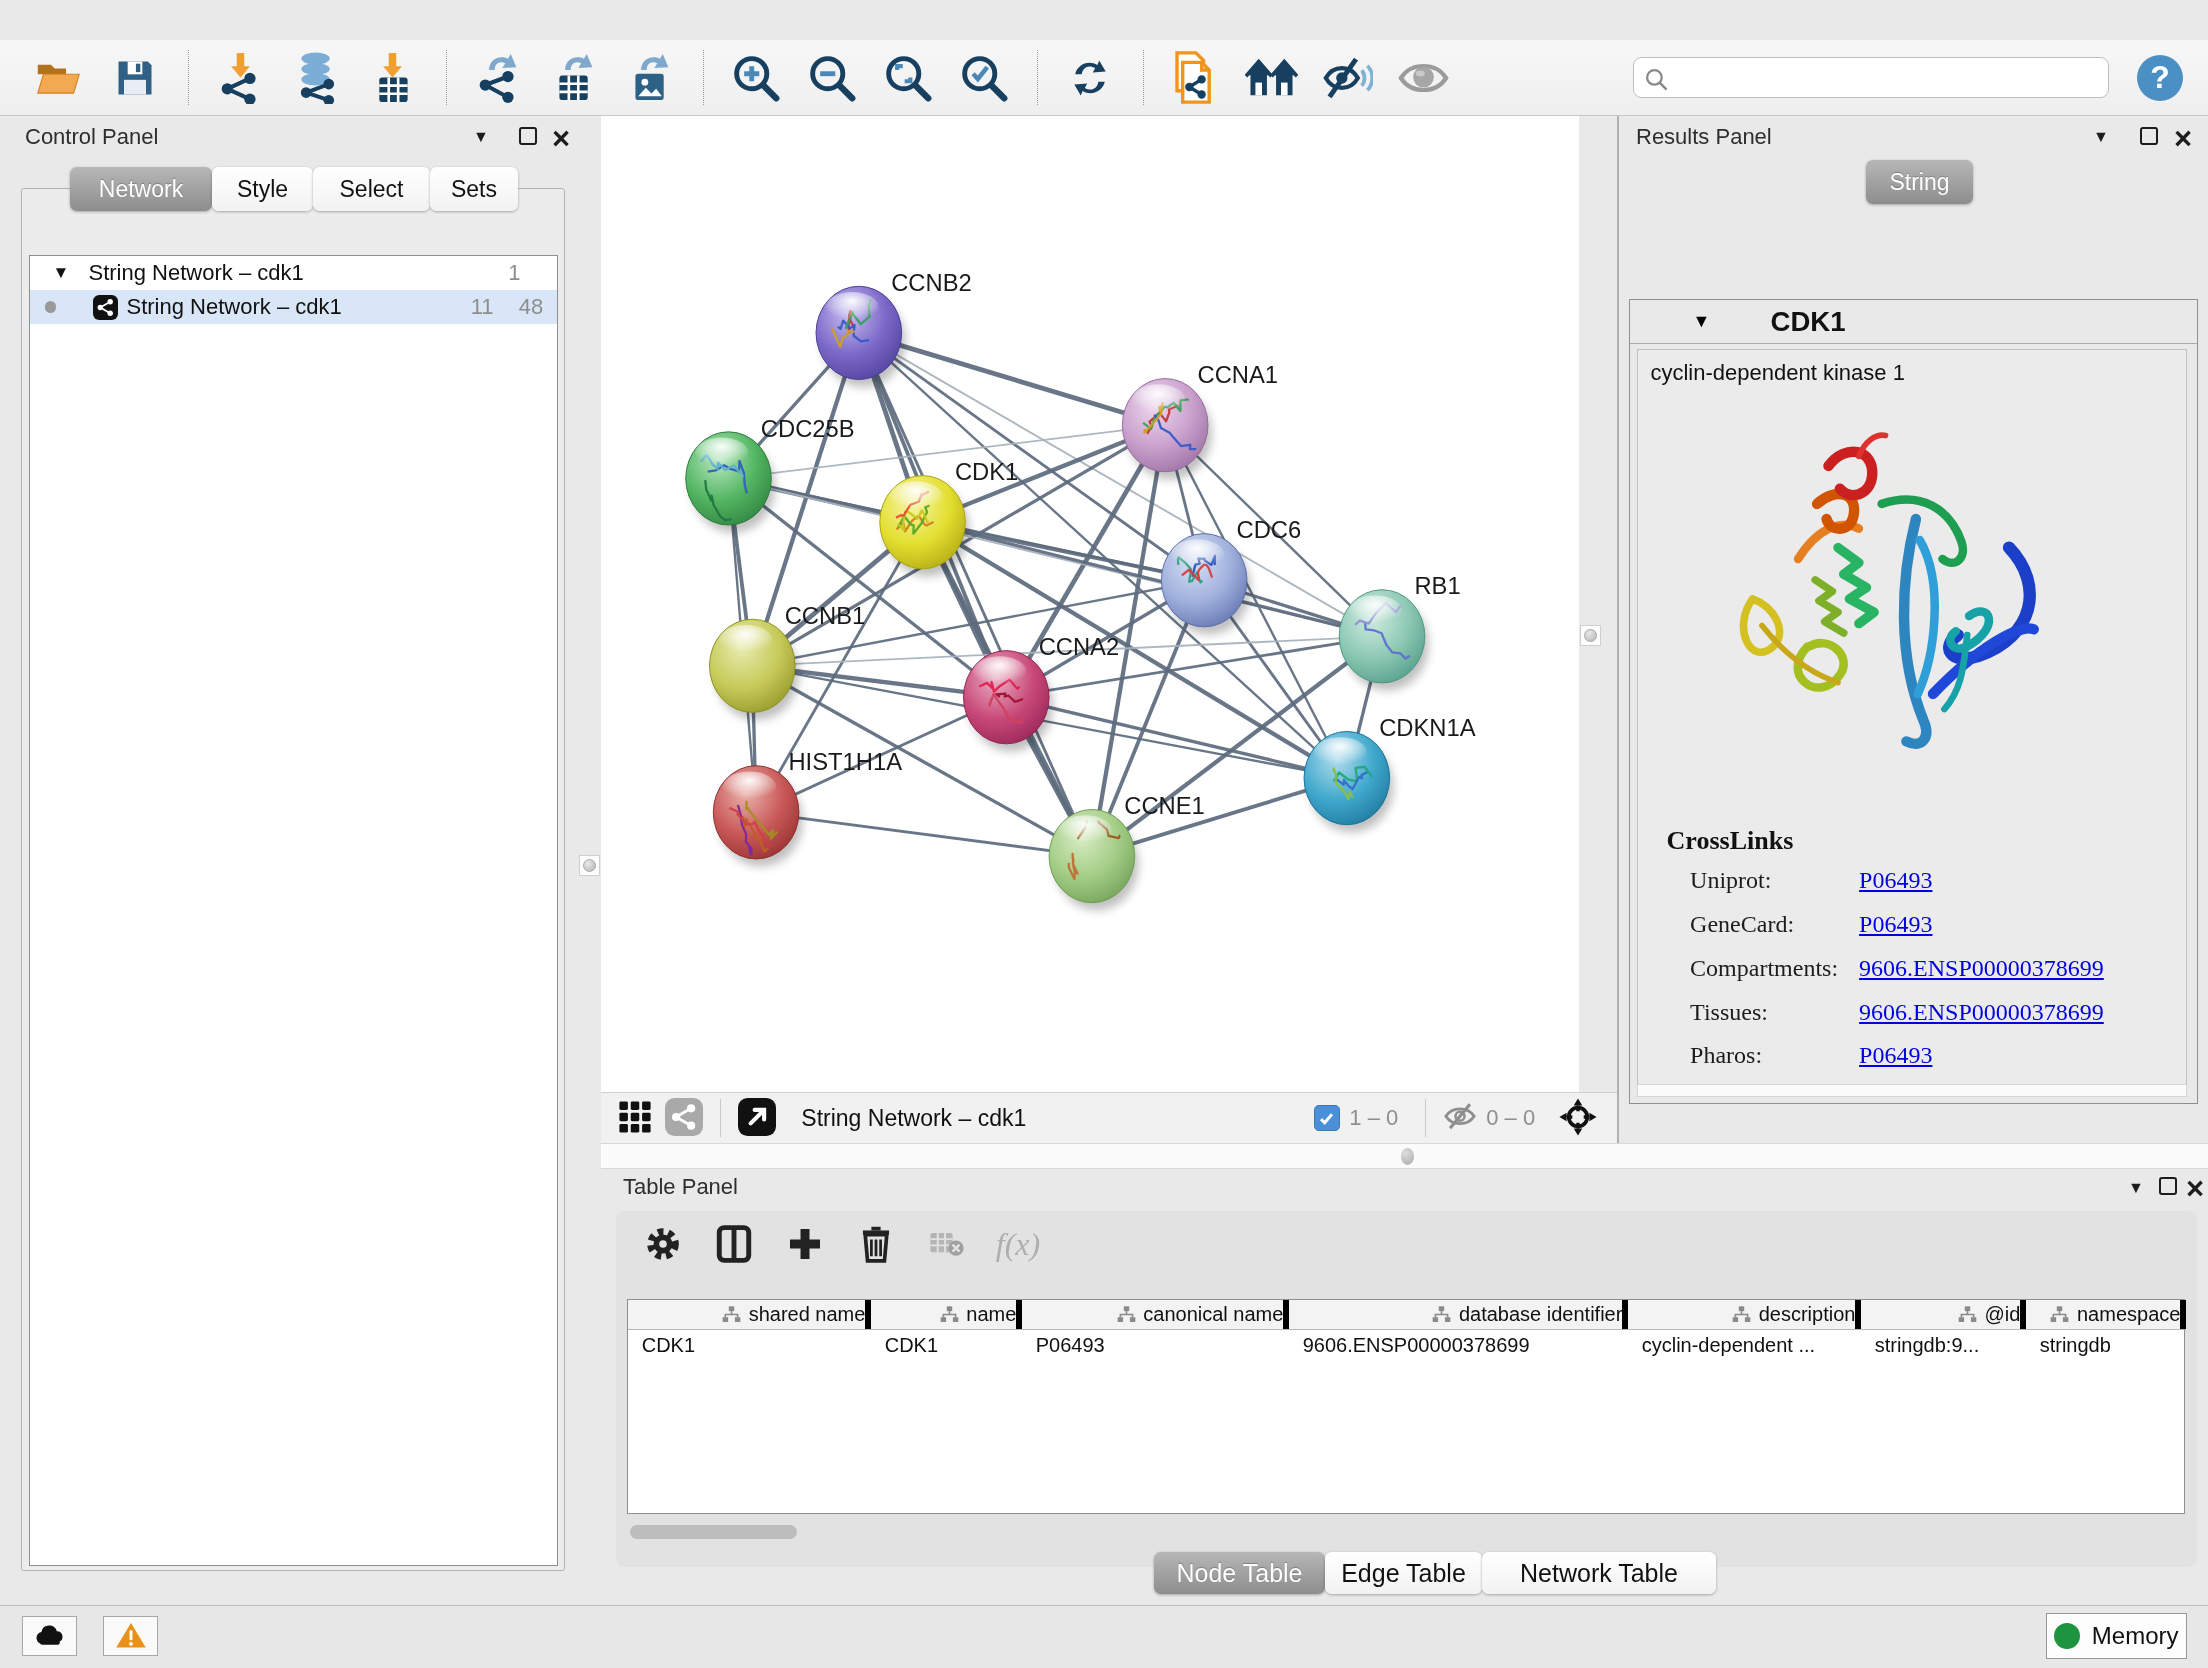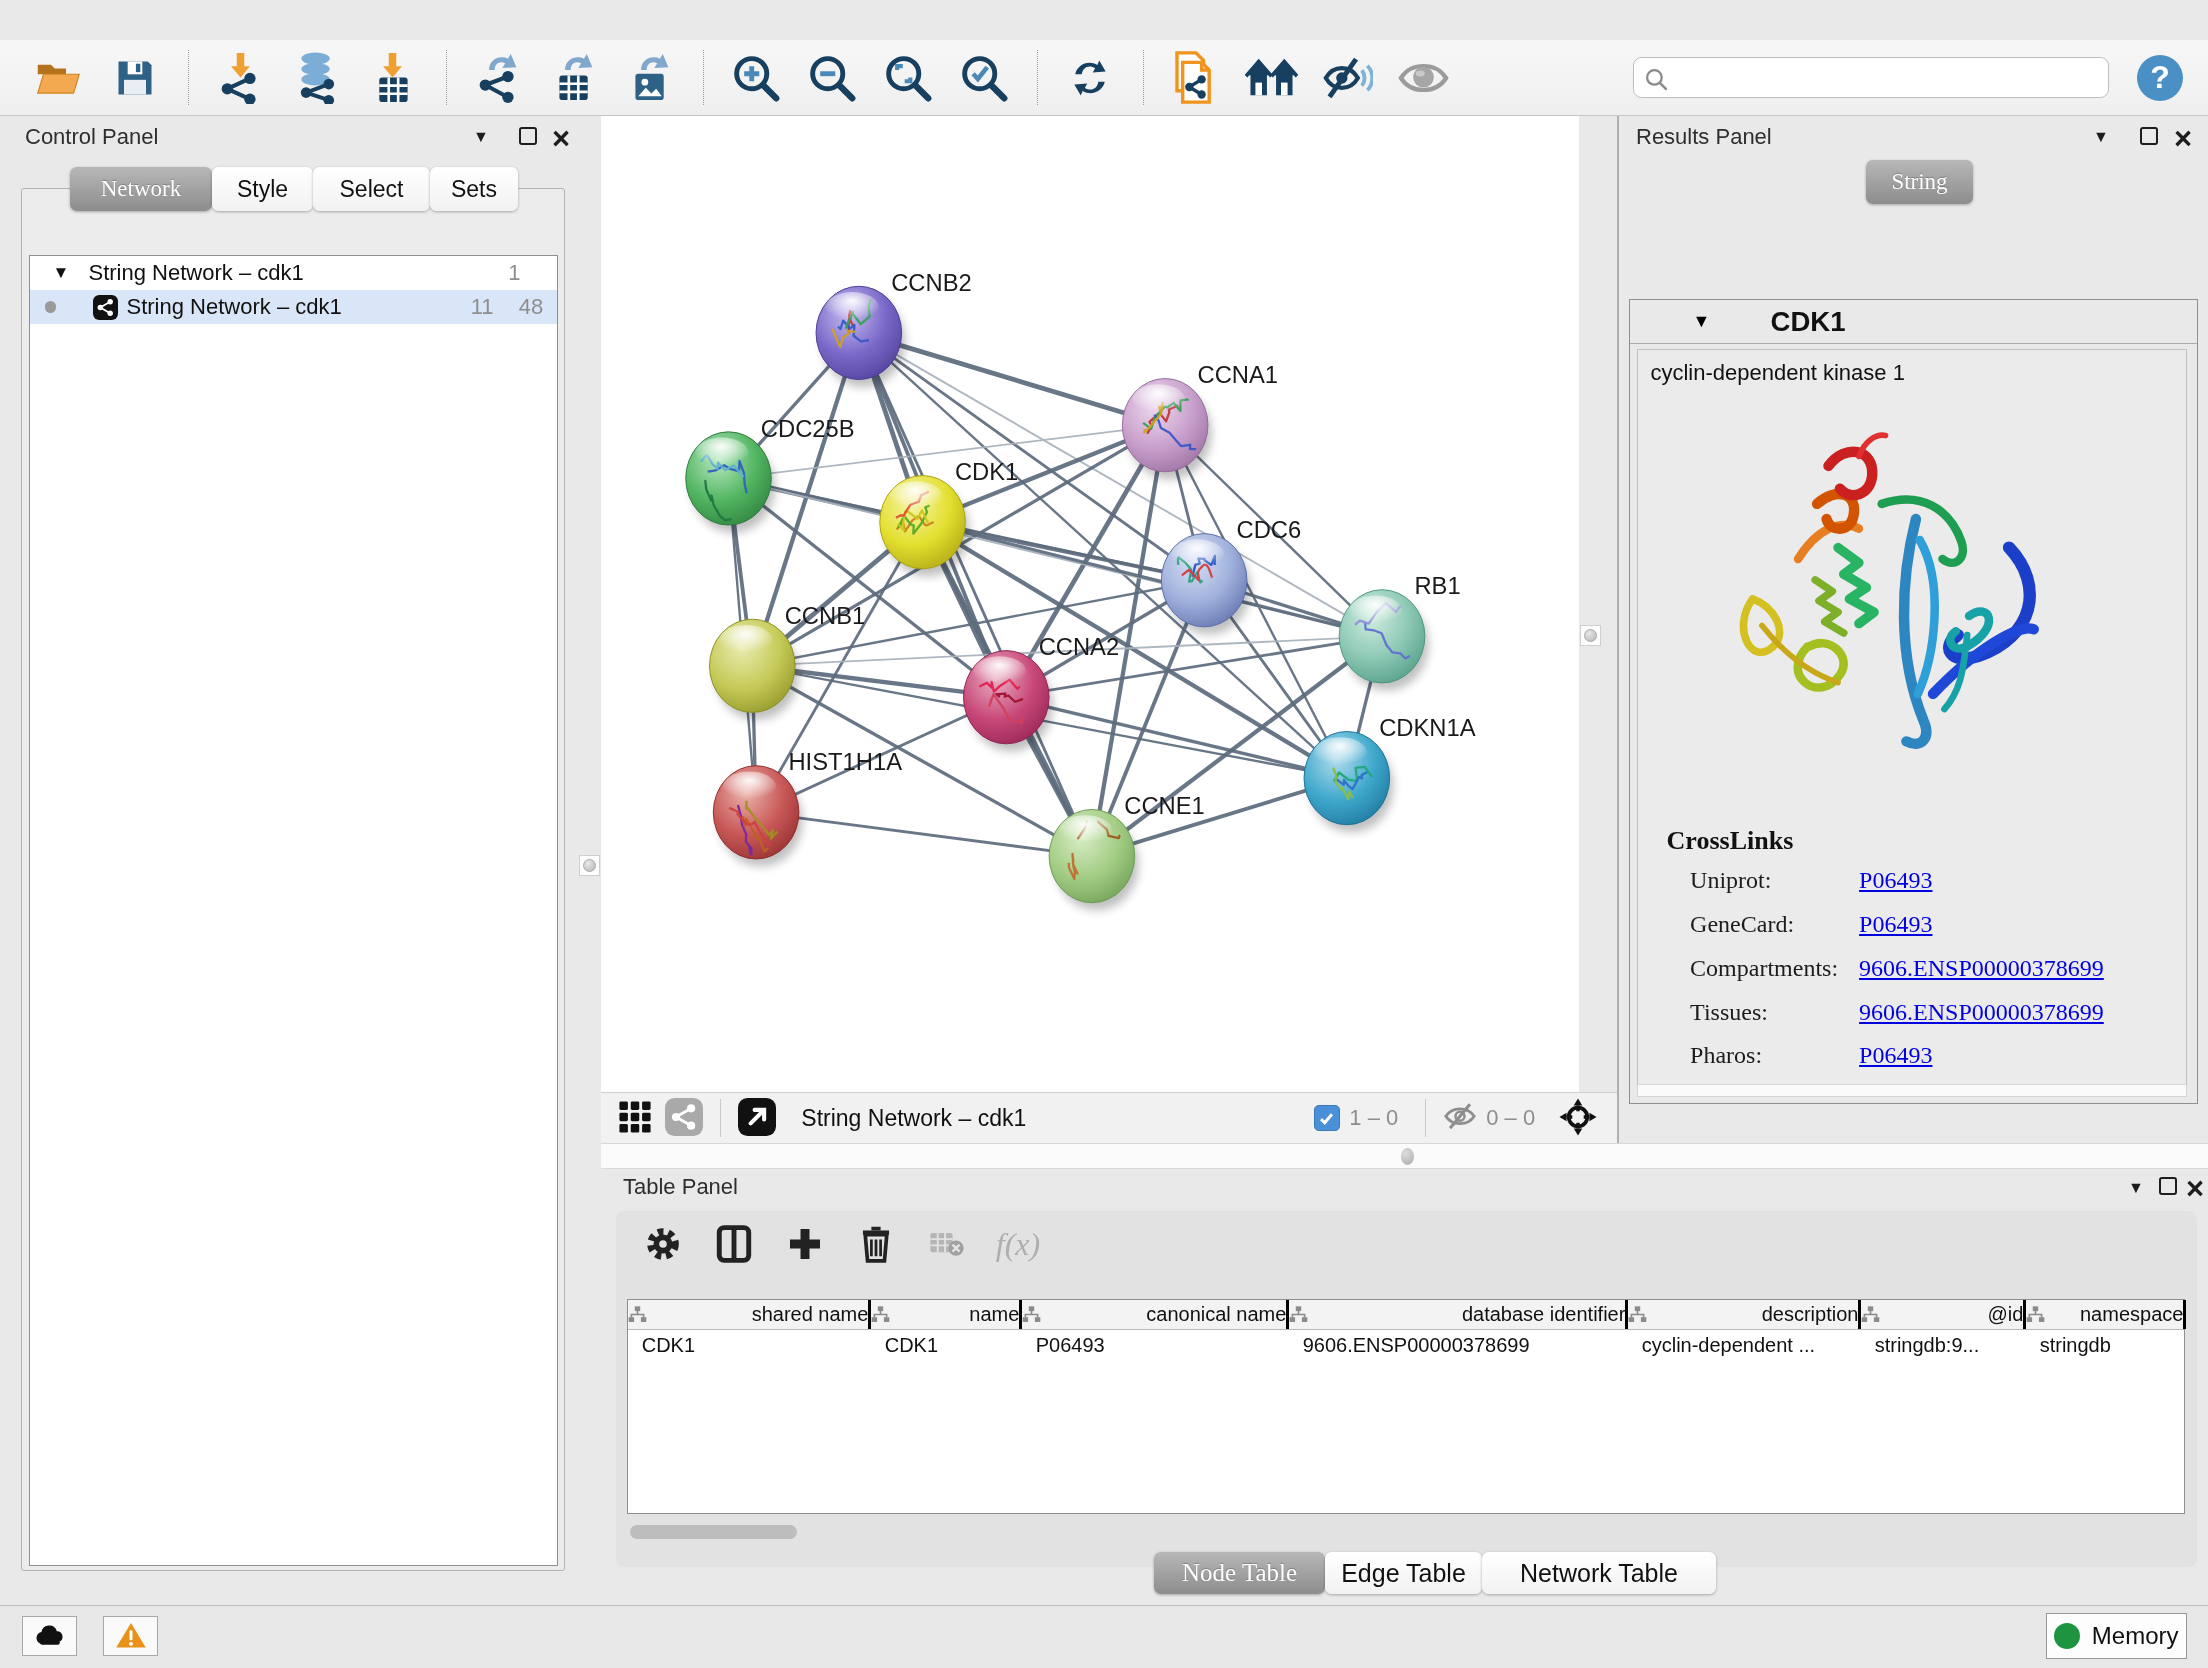--- a/index.html
+++ b/index.html
@@ -33,21 +33,21 @@
   
   .phead-title { font-size:22px; color:#2e2e2e; }
   .pw { position:absolute; font-size:19px; color:#1d1d1d; line-height:1; }
   .pw-tri { font-size:16px; }
   .pw-float { width:18px; height:18px; border:2.4px solid #1d1d1d; border-radius:2.9px; }
   .pw-close { font-size:31px; font-weight:bold; margin-top:-6.7px; }
 
   .tabbtn { height:44px; display:flex; align-items:center; justify-content:center;
     font-size:23px; border-radius:6.7px; background:linear-gradient(#fff,#f2f2f2);
     color:#111; box-shadow:0 1px 2.9px rgba(0,0,0,.3); }
-  .tabbtn.active { background:linear-gradient(#b7b7b7,#8d8d8d); color:#fff; text-shadow:0 -1px 1px rgba(0,0,0,.25);font-family:Liberation Serif, serif; }
+  .tabbtn.active { background:linear-gradient(#b7b7b7,#8d8d8d); color:#fff; text-shadow:0 -1px 1px rgba(0,0,0,.25); }
 
   .handlebtn { position:absolute; width:21px; height:21px; background:#fdfdfd; border:1px solid #cfcfcf;
     display:flex; align-items:center; justify-content:center; }
   .handlebtn i { width:13.3px; height:13.3px; border-radius:50%;
     background:radial-gradient(circle at 35% 30%, #e8e8e8, #b5b5b5); border:1px solid #a8a8a8; display:block; }
 
   
   .control-panel { position:absolute; left:0; top:116px; width:536px; height:1489px; background:#e9e9e9; }
   .cp-title { position:absolute; left:25px; top:7.6px; }
   .cp-box { position:absolute; left:21px; top:72px; width:544px; height:1383px;
@@ -111,22 +111,22 @@
 
   
   .table-panel { position:absolute; left:601px; top:1169px; width:1607px; height:437px; background:#e9e9e9; }
   .tp-title { position:absolute; left:22px; top:4.8px; }
   .tp-card { position:absolute; left:15px; top:42px; width:1581px; height:356px; background:#e2e2e2; border-radius:8.6px; }
   .tp-tools { position:absolute; left:25px; top:11.4px; display:flex; align-items:center; }
   .tp-tools .ti { width:44px; height:44px; margin-right:27px; display:flex; align-items:center; justify-content:center; }
   .fx { font-family:"Liberation Serif", serif; font-style:italic; font-size:32px; color:#aeaeae; }
   .ntable { position:absolute; left:11.4px; top:88px; width:1558px; height:215px; background:#fff; border:1.9px solid #8f8f8f; }
   .thead { display:flex; height:30px; background:#f3f3f3; border-bottom:1px solid #b8b8b8; }
-  .th { position:relative; display:flex; align-items:center; justify-content:space-between; gap:7.6px;
-    font-size:20px; color:#111; border-right:3px solid #000000; overflow:hidden; white-space:nowrap; flex:none; }
+  .th { position:relative; display:flex; align-items:center; justify-content:flex-end; gap:7.6px;
+    font-size:20px; color:#111; border-right:6px solid #000000; overflow:hidden; white-space:nowrap; flex:none; }
   .trow { display:flex; height:32px; }
   .td { font-size:20px; color:#111; padding:3.8px 0 0 13.3px; overflow:hidden; white-space:nowrap; flex:none; }
   .c0{width:243px}.c1{width:151px}.c2{width:267px}.c3{width:339px}.c4{width:233px}.c5{width:165px}.c6{width:160px}
   .hthumb { position:absolute; left:14.3px; top:314px; width:167px; height:14.3px; border-radius:7.6px; background:#bdbdbd; }
   .tp-tabs { position:absolute; left:529px; top:383px; display:flex;padding-left:24px; }
   .tp-tabs .tabbtn { font-size:25px; height:42px; }
   .tp-tabs .tabbtn:nth-child(1){width:171px} .tp-tabs .tabbtn:nth-child(2){width:157px} .tp-tabs .tabbtn:nth-child(3){width:234px}
 
   
   .status-bar { position:absolute; left:0; top:1605px; width:100%; height:63px; background:#e7e7e7; border-top:1px solid #bdbdbd; }

